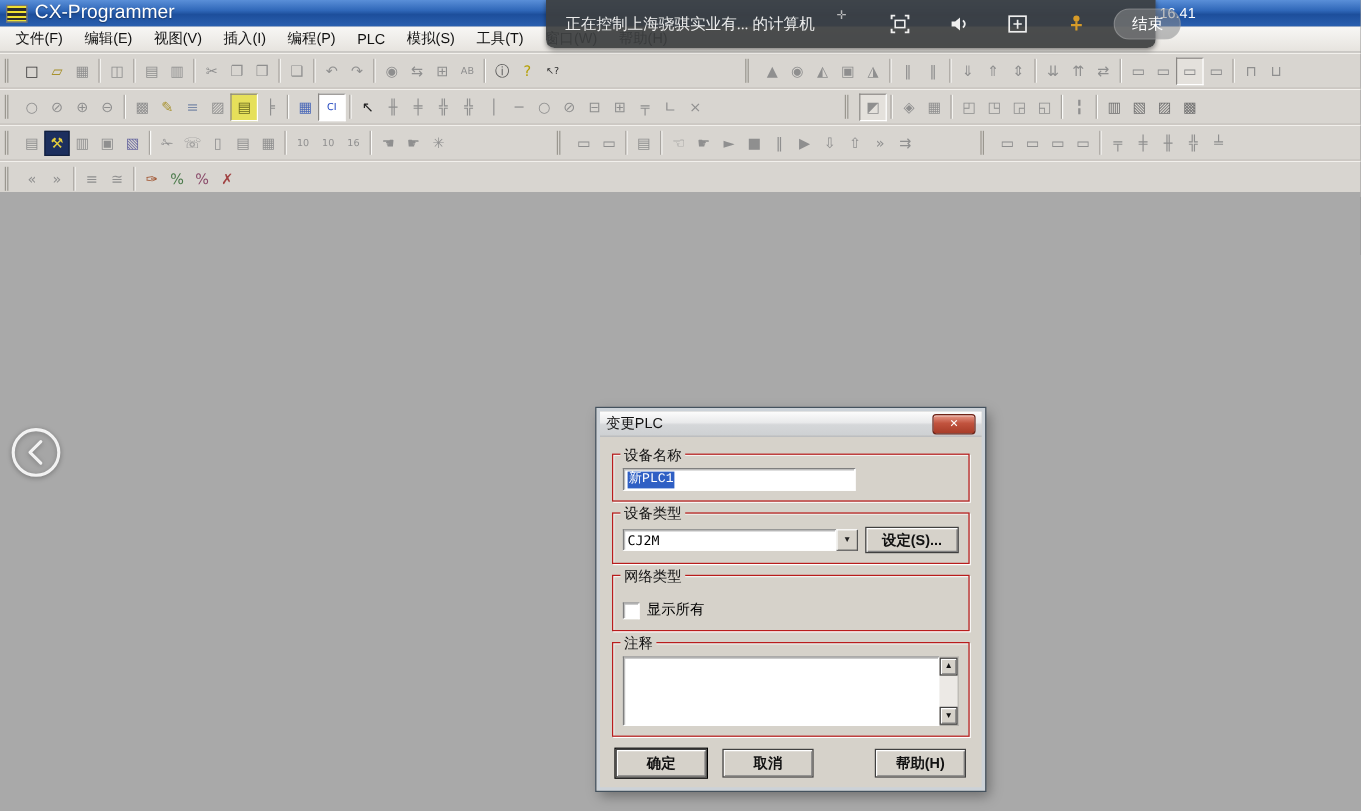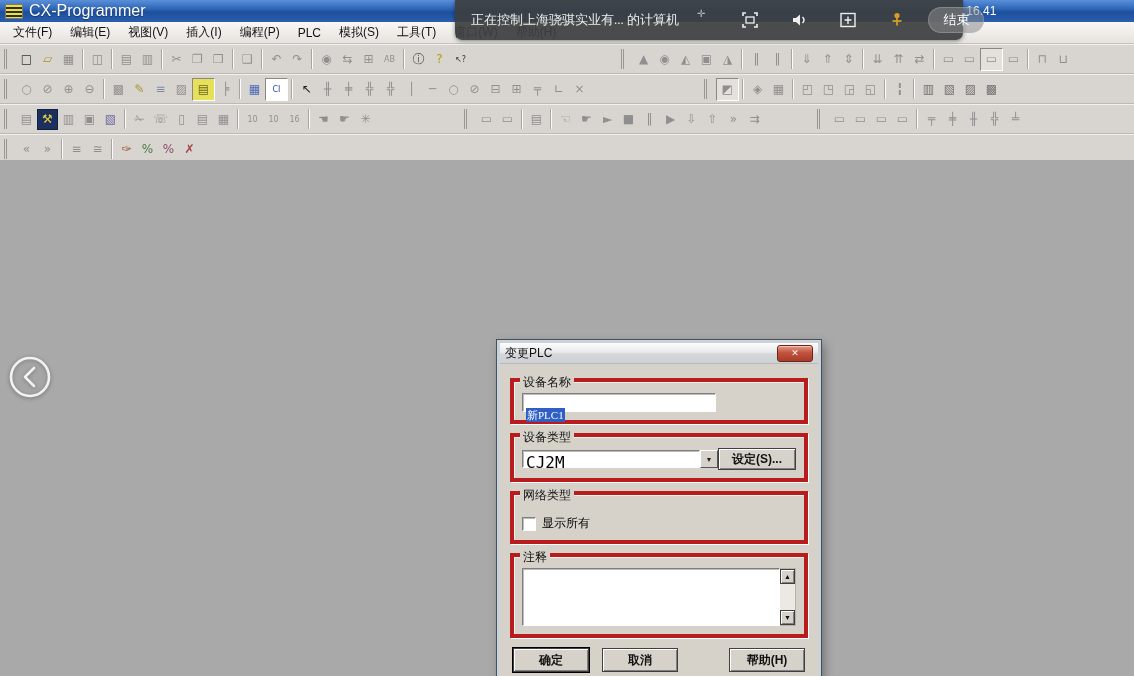--- a/index.html
+++ b/index.html
@@ -56,32 +56,32 @@
   .dialog{position:absolute;left:497px;top:340px;width:318px;background:#d6d2ca;
           border:3px solid #ccd2d8;outline:1px solid #44525e;z-index:30;
           box-shadow:3px 4px 10px rgba(0,0,0,.35);}
   .dlg-title{height:20px;background:linear-gradient(#fcfcfc,#e9eaeb 45%,#d5d7d9 55%,#ced1d3);
              display:flex;align-items:center;padding:0 5px;border-bottom:1px solid #b6babd;}
   .dlg-title-text{flex:1;font-size:12px;color:#101010;}
   .dlg-close{width:34px;height:15px;border:1px solid #6e2418;border-radius:3px;color:#fff;
              background:linear-gradient(#e89a8a,#c1533e 45%,#a83c28);display:flex;align-items:center;
              justify-content:center;font-size:9px;font-weight:bold;box-shadow:inset 0 1px 0 rgba(255,255,255,.45);}
   .dlg-body{padding:5px 10px 8px;}
-  .grp{position:relative;border:4px solid #b91c1c;box-shadow:1px 1px 0 #fff, inset 1px 1px 0 rgba(255,255,255,.7);
+  .grp{position:relative;border:1px solid #b91c1c;box-shadow:1px 1px 0 #fff, inset 1px 1px 0 rgba(255,255,255,.7);
        margin-top:9px;padding:11px 8px 8px;}
   .grp-legend{position:absolute;top:-8px;left:6px;background:#d6d2ca;padding:0 3px;color:#111;}
   .sunken{background:#fff;border-top:1px solid #7f7f7f;border-left:1px solid #7f7f7f;
           border-bottom:1px solid #fff;border-right:1px solid #fff;
           box-shadow:inset 1px 1px 0 rgba(64,64,64,.35);}
   .name-input{width:192px;height:17px;}
-  .sel-text{display:inline-block;background:#2f5fc4;color:#fff;font-family:Liberation Serif, serif;
-            font-size:11px;line-height:14px;padding:0 1px;margin:14px 0 0 3px;}
+  .sel-text{display:inline-block;background:#2f5fc4;color:#fff;font-family:Liberation Mono, monospace;
+            font-size:11px;line-height:14px;padding:0 1px;margin:2px 0 0 3px;}
   .combo-row{display:flex;align-items:center;justify-content:space-between;}
   .combo{width:196px;height:18px;display:flex;}
-  .combo-field{flex:1;font-family:"DejaVu Sans Mono",monospace;font-size:16px;color:#000;
+  .combo-field{flex:1;font-family:"DejaVu Sans Mono",monospace;font-size:11px;color:#000;
                padding:2px 3px 0;}
   .combo-btn{width:16px;background:#d6d2ca;border:1px solid;border-color:#fff #565656 #565656 #fff;
              display:flex;align-items:center;justify-content:center;font-size:7px;color:#222;}
   .btn{background:#d6d2ca;border:1px solid #404040;box-shadow:inset 1px 1px 0 #ffffff, inset -1px -1px 0 #808080;
        display:flex;align-items:center;justify-content:center;font-size:12px;color:#111;font-weight:bold;}
   .set-btn{width:76px;height:20px;}
   .chk-row{display:flex;align-items:center;gap:6px;margin-top:9px;}
   .checkbox{width:12px;height:12px;}
   .comment-box{display:flex;height:58px;}
   .comment-area{flex:1;}

